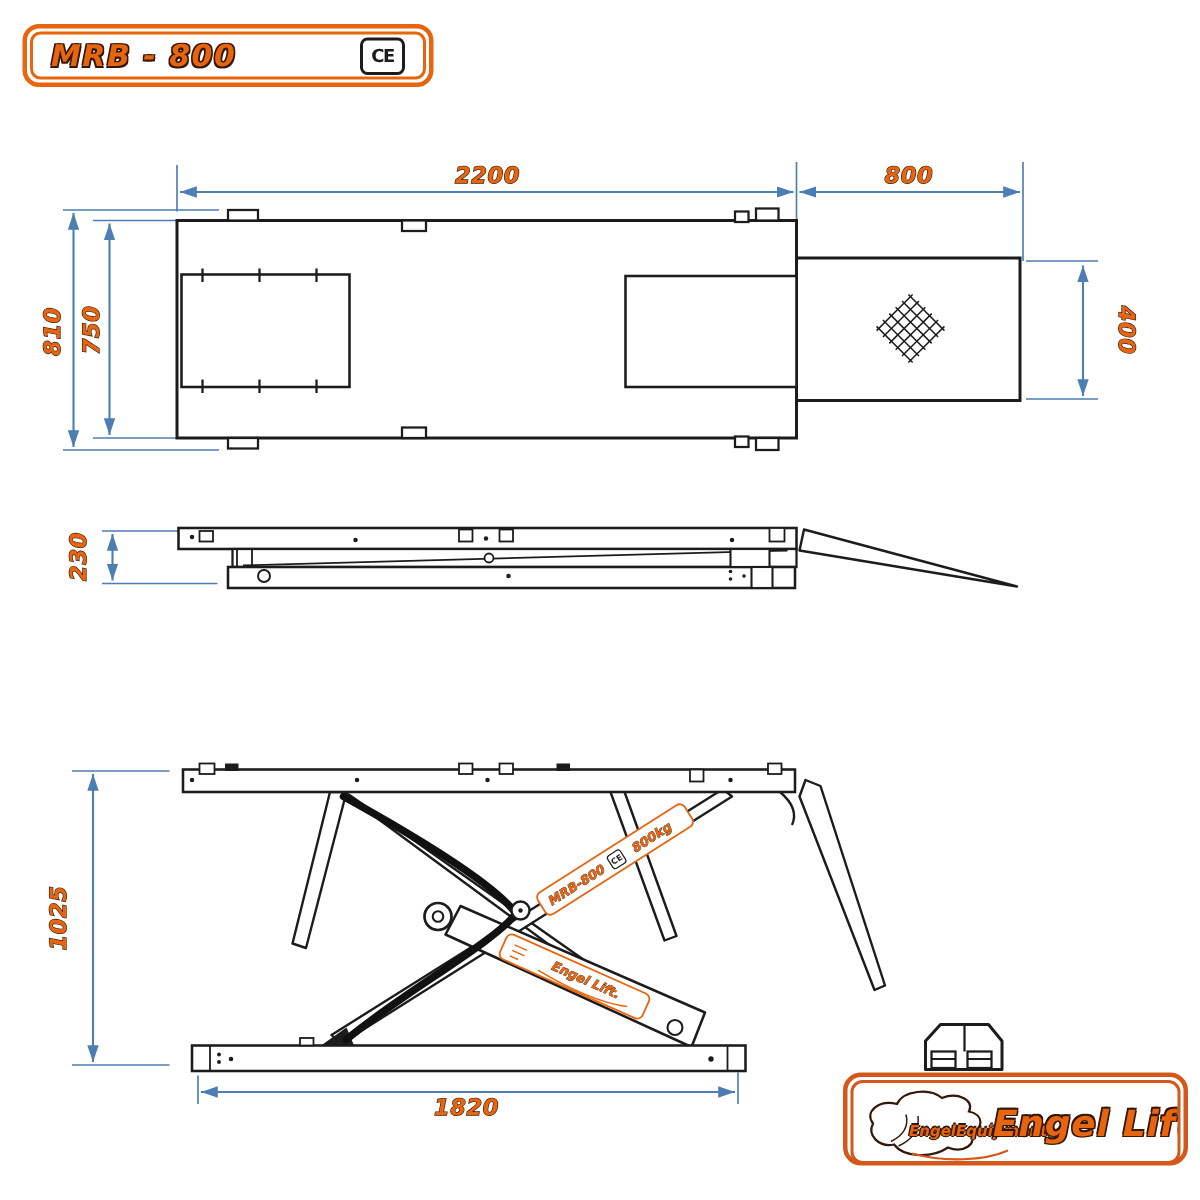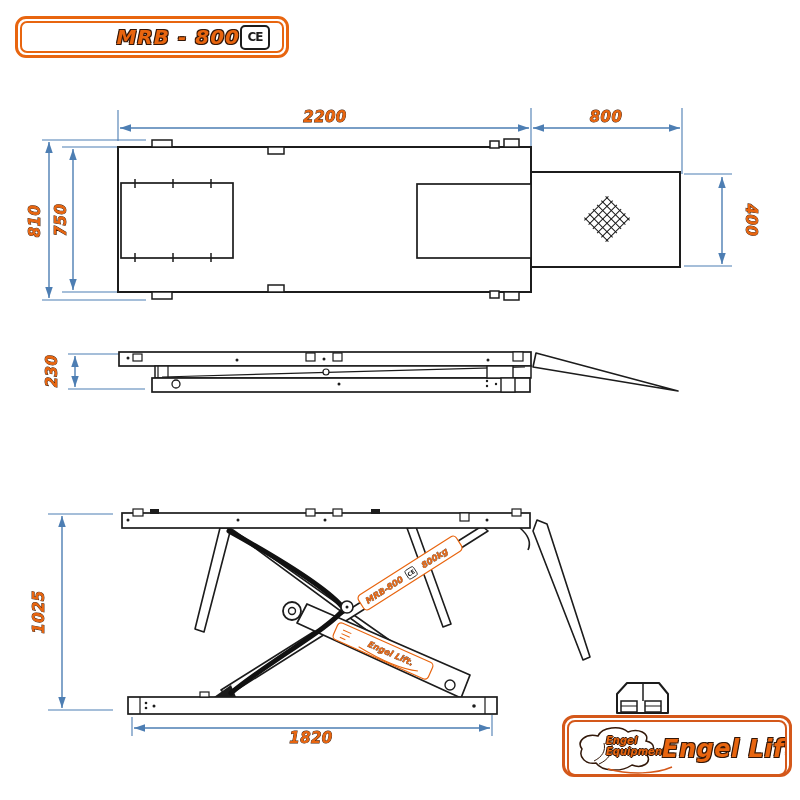--- a/index.html
+++ b/index.html
@@ -11,33 +11,33 @@
   .dim-text{font:italic 700 15px "DejaVu Sans",sans-serif;fill:#e8650f;
             stroke:#331708;stroke-width:.85px;paint-order:stroke;letter-spacing:.4px}
   .sticker-text{font:italic 700 8.5px "DejaVu Sans",sans-serif;fill:#e8650f;
             stroke:#331708;stroke-width:.45px;paint-order:stroke}
   .ce-tiny{font:700 5.5px "DejaVu Sans",sans-serif;fill:#1c1c1c;stroke:none}
 
   
   .badge{position:absolute;left:15px;top:16px;width:274px;height:42px;background:#fff;
          border:3px solid #e8650f;border-radius:11px;box-sizing:border-box;padding:2px}
   .badge-inner{height:100%;border:2px solid #e8650f;border-radius:7px;box-sizing:border-box;
-         display:flex;align-items:center;justify-content:flex-end;padding:0 12px}
+         display:flex;align-items:center;justify-content:space-between;padding:0 12px}
   .otl{text-shadow:-1px -1px 0 #331708,1px -1px 0 #331708,-1px 1px 0 #331708,1px 1px 0 #331708}
   .badge-model,.badge-cap{font:italic 800 20px "DejaVu Sans",sans-serif;color:#e8650f;letter-spacing:1px}
   .ce-box{width:26px;height:21px;border:2px solid #1c1c1c;border-radius:5px;flex:0 0 auto;
          display:flex;align-items:center;justify-content:center;
          font:700 12px "DejaVu Sans",sans-serif;color:#1c1c1c;letter-spacing:-1px}
 
   
   .logo{position:absolute;left:562px;top:715px;width:230px;height:62px;background:#fff;
         border:3px solid #d4581a;border-radius:12px;box-sizing:border-box;padding:2px}
   .logo-inner{position:relative;height:100%;border:2px solid #d4581a;border-radius:8px;overflow:hidden}
   .logo-swoosh{position:absolute;left:3px;top:1px}
-  .logo-company{position:absolute;left:37px;top:13px;display:flex;flex-direction:column;line-height:10px}
+  .logo-company{position:absolute;left:37px;top:27px;display:flex;flex-direction:row;line-height:10px}
   .logo-company span{font:italic 800 10px "DejaVu Sans",sans-serif;color:#e8650f;
         text-shadow:-1px 0 0 #331708,1px 0 0 #331708,0 -1px 0 #331708,0 1px 0 #331708}
   .logo-brand{position:absolute;left:93px;top:13px;white-space:nowrap;
         font:italic 800 24px "DejaVu Sans",sans-serif;color:#e8650f;letter-spacing:.5px}
 </style>
 </head>
 <body>
 
 <div class="screen">
 

